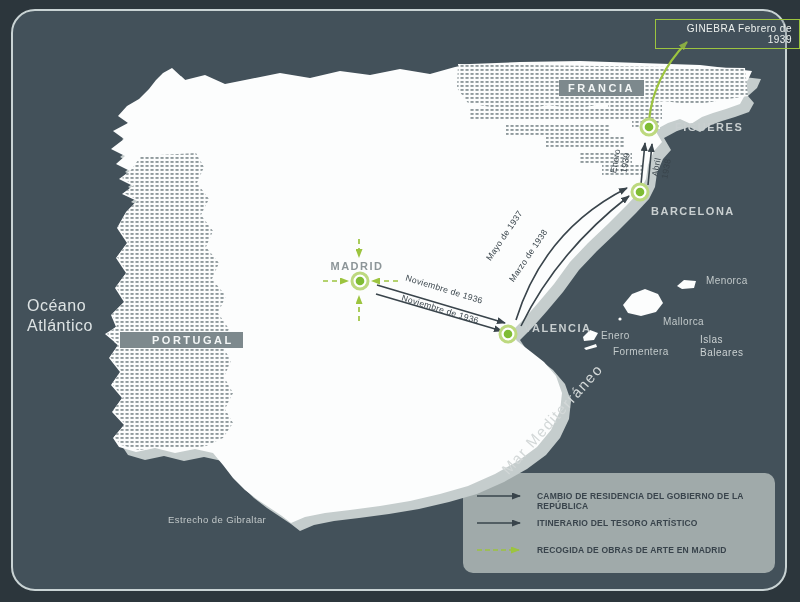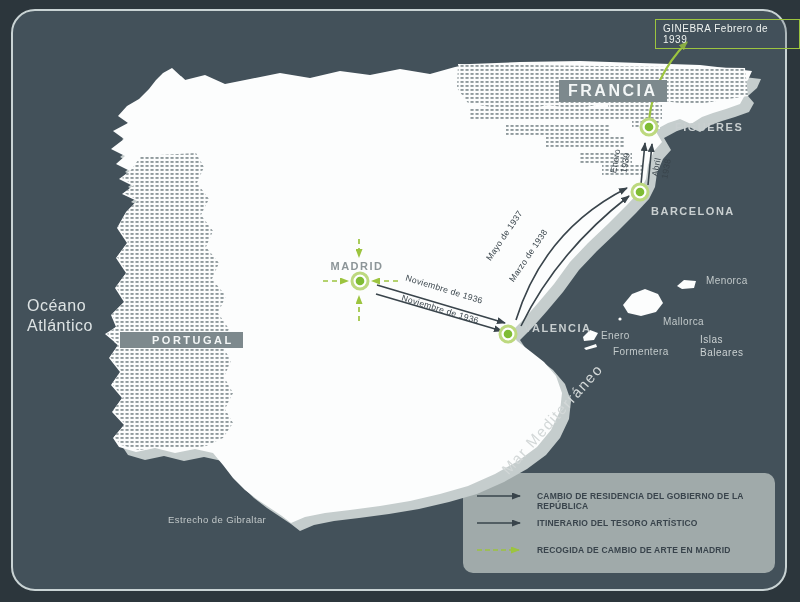--- a/index.html
+++ b/index.html
@@ -23,26 +23,26 @@
   .sea-lbl{color:#dde3e4;font-size:15px;line-height:1.25;letter-spacing:.5px;margin-top:44px;}
   .islas-lbl{color:#ccd2d3;font-size:10px;line-height:1.3;letter-spacing:.5px;}
   .island-lbl{color:#c2c9ca;font-size:10px;letter-spacing:.4px;}
   .estrecho-lbl{color:#c2c8c9;font-size:9.5px;letter-spacing:.4px;}
   .marmed-lbl{color:#d3d8d8;font-size:15px;letter-spacing:1.5px;}
   
   .region-box{
     background:#7d898d;color:#f3f6f6;font-weight:bold;
     padding:2px 9px;letter-spacing:2.5px;
   }
-  .francia{font-size:16px;}
+  .francia{font-size:11px;}
   .portugal{font-size:11px;}
   
   .ginebra-box{
     border:1px solid #9cc43f;color:#eef2ef;font-size:10px;
-    letter-spacing:.5px;padding:3px 7px;background:rgba(67,81,90,.2);
+    letter-spacing:.5px;padding:3px 7px;background:rgba(67,81,90,.2);text-align:right;
   }
   
   .city{font-size:11px;font-weight:bold;letter-spacing:1.5px;color:#c9cfd0;}
   .city-madrid{color:#8c9598;}
   
   .route-lbl{
     font-size:8.6px;color:#39444b;letter-spacing:.3px;
     text-align:center;line-height:1.15;white-space:pre-line;
   }
   
@@ -191,14 +191,14 @@
   <div class="abs route-lbl" style="left:440px;top:310px;transform:translate(-50%,-50%) rotate(17deg);">Noviembre de 1936</div>
   <div class="abs route-lbl" style="left:505px;top:236px;transform:translate(-50%,-50%) rotate(-56deg);">Mayo de 1937</div>
   <div class="abs route-lbl" style="left:529px;top:256px;transform:translate(-50%,-50%) rotate(-56deg);">Marzo de 1938</div>
   <div class="abs route-lbl" style="left:621px;top:162px;transform:translate(-50%,-50%) rotate(-80deg);">Enero
 1939</div>
   <div class="abs route-lbl" style="left:662px;top:168px;transform:translate(-50%,-50%) rotate(-80deg);">Abril
 1938</div>
 
   <div class="legend-lbl" style="top:491px;">CAMBIO DE RESIDENCIA DEL GOBIERNO DE LA REPÚBLICA</div>
   <div class="legend-lbl" style="top:518px;">ITINERARIO DEL TESORO ARTÍSTICO</div>
-  <div class="legend-lbl" style="top:545px;">RECOGIDA DE CAMBIO DE ARTE EN MADRID</div>
+  <div class="legend-lbl" style="top:545px;">RECOGIDA DE OBRAS DE ARTE EN MADRID</div>
 </div>
 
 </body></html>

